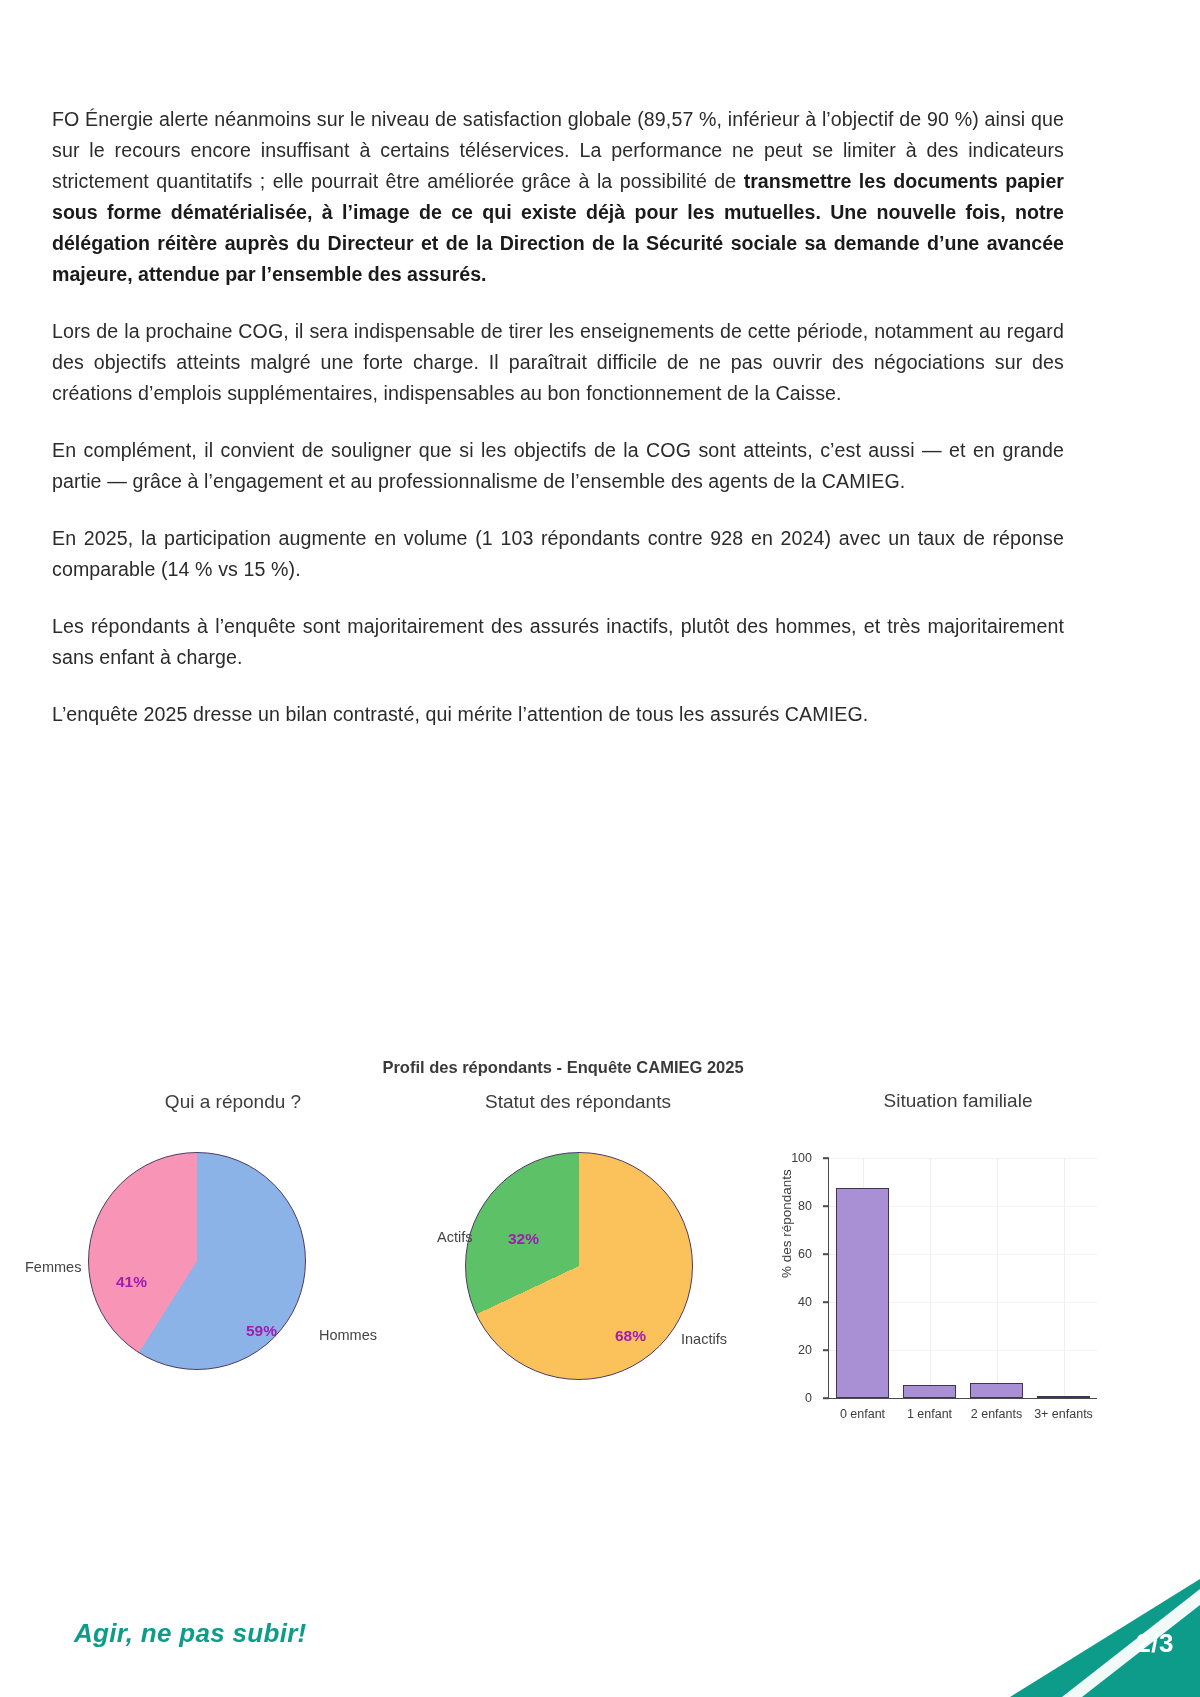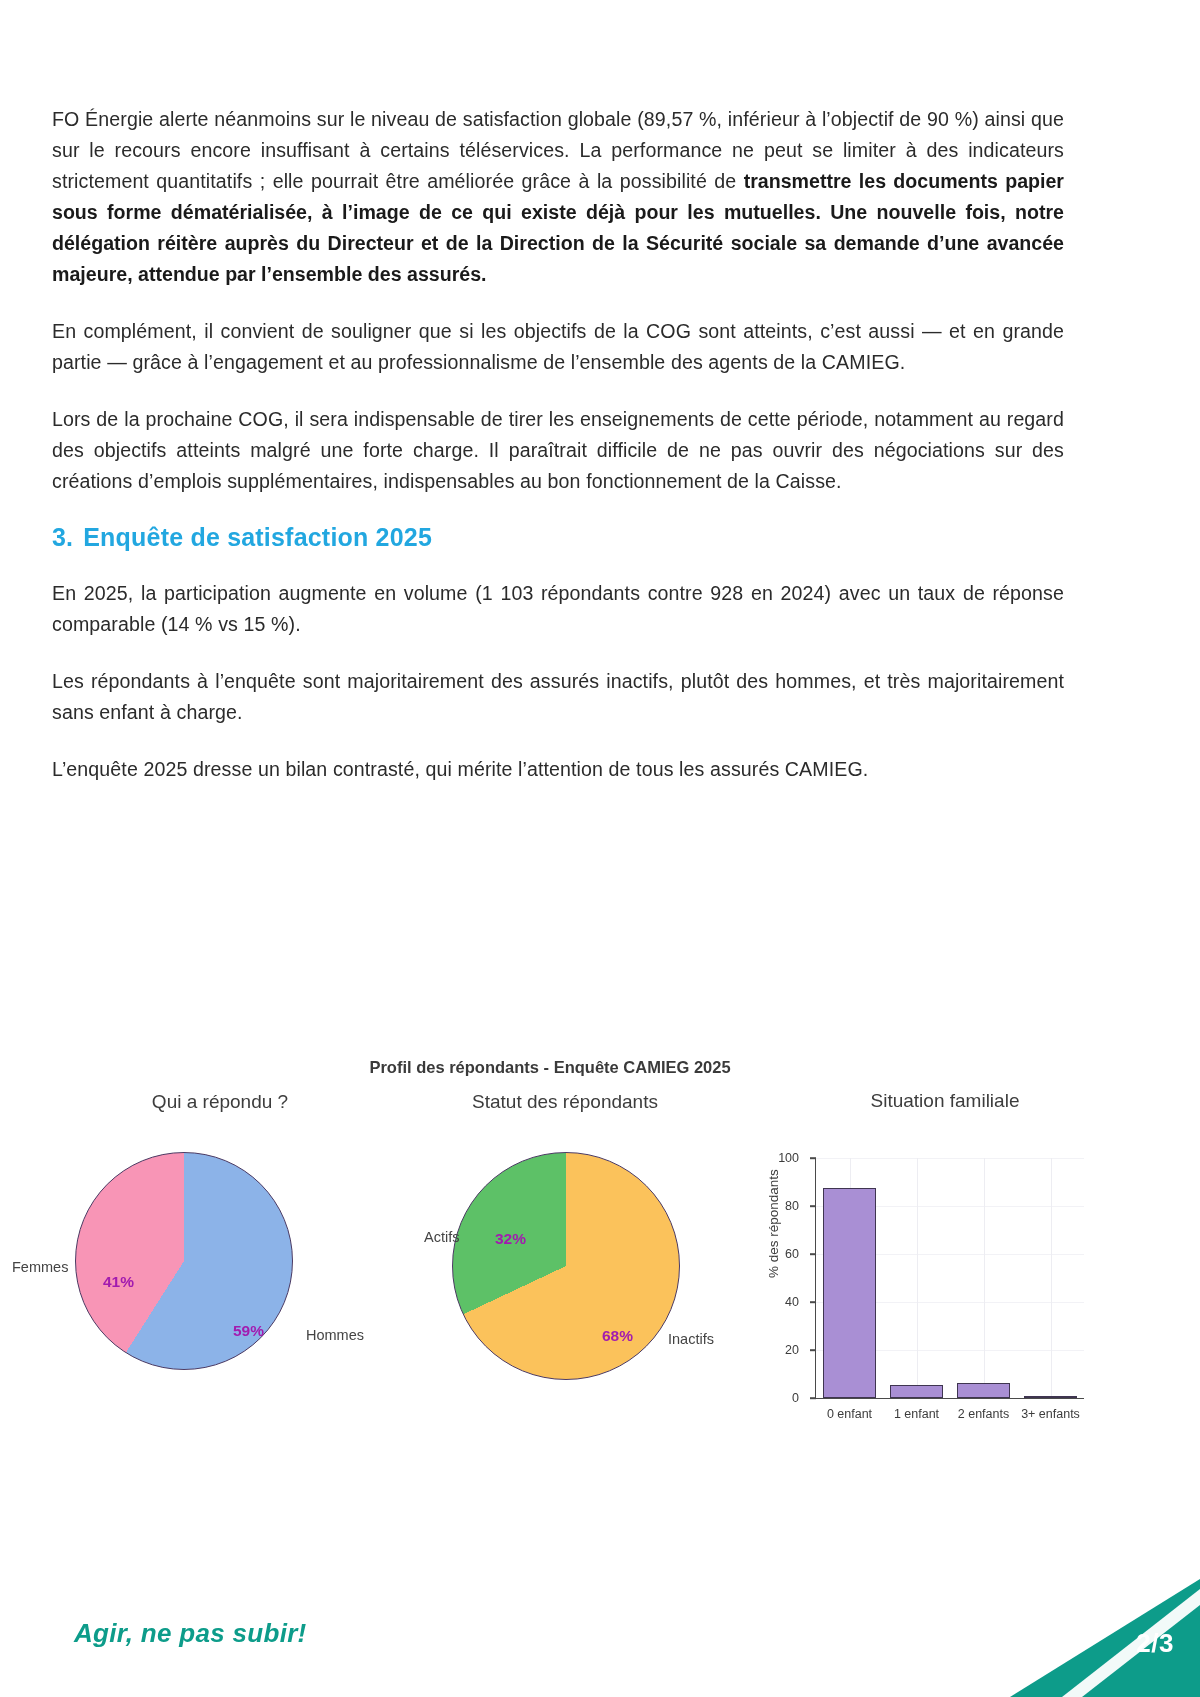--- a/index.html
+++ b/index.html
@@ -34,21 +34,21 @@
     font-size:25px;
     font-weight:bold;
     color:#22a7e0;
     letter-spacing:.2px;
   }
   h2.section .num{margin-right:10px;}
 
   
   .figure{
     position:absolute;
-    left:0; top:1035px;
+    left:13px; top:1035px;
     width:1128px; height:420px;
   }
   .fig-title{
     position:absolute;
     left:0;top:23px;width:1100px;
     text-align:center;
     font-size:16.5px;
     font-weight:bold;
     color:#3a3a3a;
   }
@@ -142,30 +142,27 @@
 
 <div class="page">
 
   <div class="content">
 
     <p class="para">
       <span>FO Énergie alerte néanmoins sur le niveau de satisfaction globale (89,57 %, inférieur à l’objectif de 90 %) ainsi que sur le recours encore insuffisant à certains téléservices. La performance ne peut se limiter à des indicateurs strictement quantitatifs ; elle pourrait être améliorée grâce à la possibilité de </span><span class="b">transmettre les documents papier sous forme dématérialisée, à l’image de ce qui existe déjà pour les mutuelles. Une nouvelle fois, notre délégation réitère auprès du Directeur et de la Direction de la Sécurité sociale sa demande d’une avancée majeure, attendue par l’ensemble des assurés.</span>
     </p>
 
     <p class="para">
+      <span>Lors de la prochaine COG, il sera indispensable de tirer les enseignements de cette période, notamment au regard des objectifs atteints malgré une forte charge. Il paraîtrait difficile de ne pas ouvrir des négociations sur des créations d’emplois supplémentaires, indispensables au bon fonctionnement de la Caisse.</span>
+    </p>
+
+    <p class="para">
       <span>En complément, il convient de souligner que si les objectifs de la COG sont atteints, c’est aussi — et en grande partie — grâce à l’engagement et au professionnalisme de l’ensemble des agents de la CAMIEG.</span>
     </p>
 
-    <p class="para">
-      <span>Lors de la prochaine COG, il sera indispensable de tirer les enseignements de cette période, notamment au regard des objectifs atteints malgré une forte charge. Il paraîtrait difficile de ne pas ouvrir des négociations sur des créations d’emplois supplémentaires, indispensables au bon fonctionnement de la Caisse.</span>
-    </p>
-
-    <h2 class="section">
-      <span class="num">3.</span><span>Enquête de satisfaction 2025</span>
-    </h2>
 
     <p class="para">
       <span>En 2025, la participation augmente en volume (1 103 répondants contre 928 en 2024) avec un taux de réponse comparable (14 % vs 15 %).</span>
     </p>
 
 
     <p class="para">
       <span>Les répondants à l’enquête sont majoritairement des assurés inactifs, plutôt des hommes, et très majoritairement sans enfant à charge.</span>
     </p>
 

